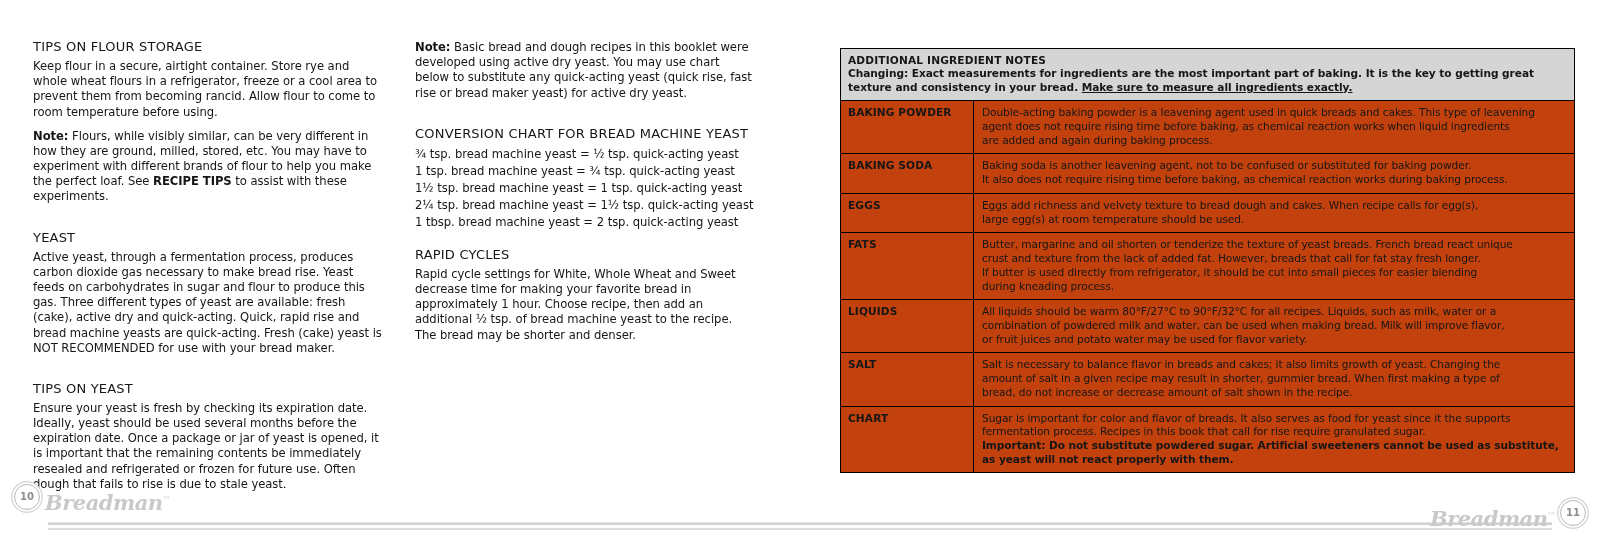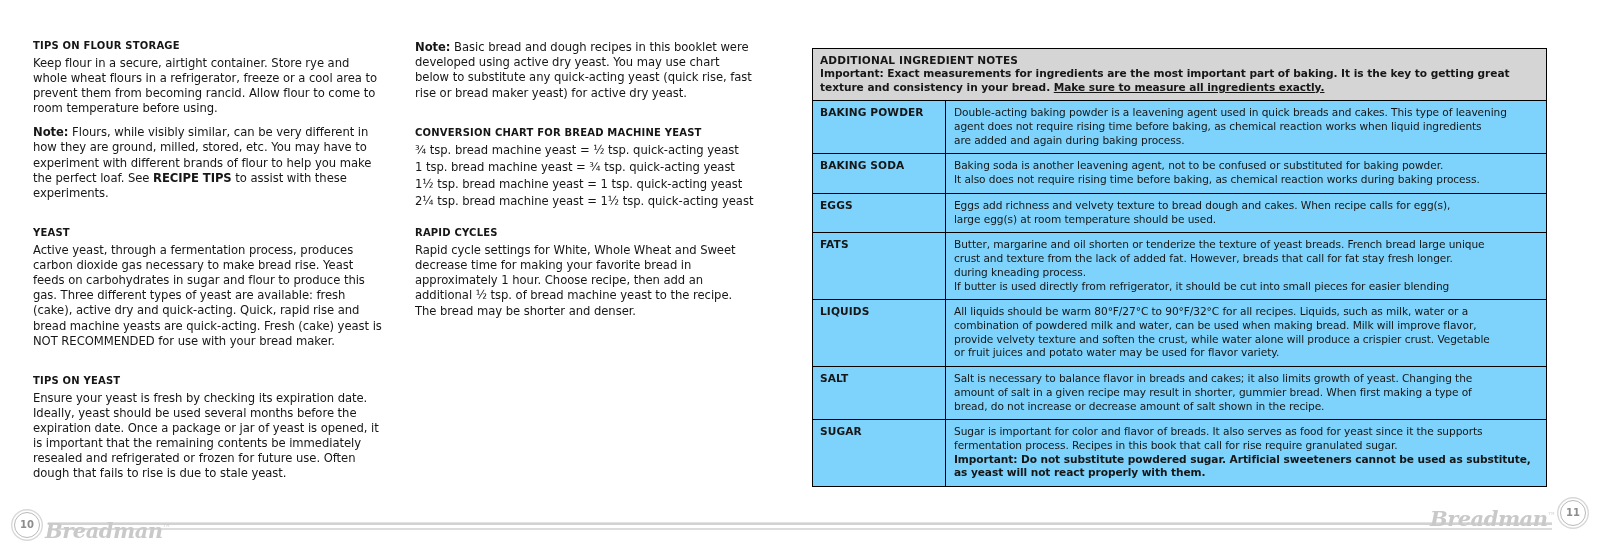--- a/index.html
+++ b/index.html
@@ -34,22 +34,22 @@
   }
 
   .col {
     position: absolute;
     top: 40px;
   }
   .col-1 { left: 33px;  width: 352px; }
   .col-2 { left: 399px; width: 340px; margin-left: 16px; }
 
   h2.sec-head {
-    font-size: 10px;
-    font-weight: bold;
+    font-size: 13px;
+    font-weight: normal;
     letter-spacing: 0.2px;
     margin: 0 0 4px 0;
     line-height: 1.15;
     text-transform: uppercase;
   }
   p.body {
     font-size: 11.6px;
     line-height: 1.31;
     margin: 0 0 9px 0;
     letter-spacing: -0.05px;
@@ -66,26 +66,26 @@
   }
   ul.conv li {
     font-size: 11.6px;
     line-height: 1.47;
     letter-spacing: -0.05px;
   }
 
   
   .notes-table {
     position: absolute;
-    left: 22px;
+    left: 50px;
     top: 48px;
     width: 735px;
     border: 1.6px solid #000;
     box-sizing: border-box;
-    background: #7dd3fc;
+    background: #c2410c;
   }
   .nt-header {
     background: #d5d5d5;
     border-bottom: 1.6px solid #000;
     padding: 5px 7px 6px 7px;
   }
   .nt-header .t1 {
     font-size: 10.6px;
     font-weight: bold;
     letter-spacing: 0.15px;
@@ -129,21 +129,21 @@
   
   .footer {
     position: absolute;
     left: 0; right: 0;
     bottom: 0;
     height: 58px;
   }
   .foot-left {
     position: absolute;
     left: 14px;
-    bottom: 2px;
+    bottom: 30px;
     display: flex;
     align-items: center;
   }
   .foot-right {
     position: absolute;
     right: 14px;
     bottom: 14px;
     display: flex;
     align-items: center;
   }
@@ -228,35 +228,36 @@
       <p class="body"><b>Note:</b><span> Basic bread and dough recipes in this booklet were developed using active dry yeast. You may use chart below to substitute any quick-acting yeast (quick rise, fast rise or bread maker yeast) for active dry yeast.</span></p>
 
       <div class="gap-lg"></div>
 
       <h2 class="sec-head">CONVERSION CHART FOR BREAD MACHINE YEAST</h2>
       <ul class="conv">
         <li>¾ tsp. bread machine yeast = ½ tsp. quick-acting yeast</li>
         <li>1 tsp. bread machine yeast = ¾ tsp. quick-acting yeast</li>
         <li>1½ tsp. bread machine yeast = 1 tsp. quick-acting yeast</li>
         <li>2¼ tsp. bread machine yeast = 1½ tsp. quick-acting yeast</li>
+        <li>1 tbsp. bread machine yeast = 2 tsp. quick-acting yeast</li>
       </ul>
 
       <div class="gap-lg"></div>
 
       <h2 class="sec-head">RAPID CYCLES</h2>
       <p class="body tight">Rapid cycle settings for White, Whole Wheat and Sweet decrease time for making your favorite bread in approximately 1 hour. Choose recipe, then add an additional ½ tsp. of bread machine yeast to the recipe. The bread may be shorter and denser.</p>
     </div>
   </div>
 
   <div class="page-right">
     <div class="notes-table">
 
       <div class="nt-header">
         <div class="t1">ADDITIONAL INGREDIENT NOTES</div>
-        <div class="t2"><span>Important: Exact measurements for ingredients are the most important part of baking. It is the key to getting great texture and consistency in your bread. </span><u>Make sure to measure all ingredients exactly.</u></div>
+        <div class="t2"><span>Changing: Exact measurements for ingredients are the most important part of baking. It is the key to getting great texture and consistency in your bread. </span><u>Make sure to measure all ingredients exactly.</u></div>
       </div>
 
       <div id="nt-rows">
           <div class="nt-row">
             <div class="nt-term">BAKING POWDER</div>
             <div class="nt-def">
               <span class="ln">Double-acting baking powder is a leavening agent used in quick breads and cakes. This type of leavening</span>
               <span class="ln">agent does not require rising time before baking, as chemical reaction works when liquid ingredients</span>
               <span class="ln">are added and again during baking process.</span>
             </div>
@@ -271,45 +272,44 @@
           <div class="nt-row">
             <div class="nt-term">EGGS</div>
             <div class="nt-def">
               <span class="ln">Eggs add richness and velvety texture to bread dough and cakes. When recipe calls for egg(s),</span>
               <span class="ln">large egg(s) at room temperature should be used.</span>
             </div>
           </div>
           <div class="nt-row">
             <div class="nt-term">FATS</div>
             <div class="nt-def">
-              <span class="ln">Butter, margarine and oil shorten or tenderize the texture of yeast breads. French bread large unique</span>
+              <span class="ln">Butter, margarine and oil shorten or tenderize the texture of yeast breads. French bread react unique</span>
               <span class="ln">crust and texture from the lack of added fat. However, breads that call for fat stay fresh longer.</span>
+              <span class="ln">If butter is used directly from refrigerator, it should be cut into small pieces for easier blending</span>
               <span class="ln">during kneading process.</span>
-              <span class="ln">If butter is used directly from refrigerator, it should be cut into small pieces for easier blending</span>
             </div>
           </div>
           <div class="nt-row">
             <div class="nt-term">LIQUIDS</div>
             <div class="nt-def">
               <span class="ln">All liquids should be warm 80°F/27°C to 90°F/32°C for all recipes. Liquids, such as milk, water or a</span>
               <span class="ln">combination of powdered milk and water, can be used when making bread. Milk will improve flavor,</span>
-              <span class="ln">provide velvety texture and soften the crust, while water alone will produce a crispier crust. Vegetable</span>
               <span class="ln">or fruit juices and potato water may be used for flavor variety.</span>
             </div>
           </div>
           <div class="nt-row">
             <div class="nt-term">SALT</div>
             <div class="nt-def">
               <span class="ln">Salt is necessary to balance flavor in breads and cakes; it also limits growth of yeast. Changing the</span>
               <span class="ln">amount of salt in a given recipe may result in shorter, gummier bread. When first making a type of</span>
               <span class="ln">bread, do not increase or decrease amount of salt shown in the recipe.</span>
             </div>
           </div>
           <div class="nt-row">
-            <div class="nt-term">SUGAR</div>
+            <div class="nt-term">CHART</div>
             <div class="nt-def">
               <span class="ln">Sugar is important for color and flavor of breads. It also serves as food for yeast since it the supports</span>
               <span class="ln">fermentation process. Recipes in this book that call for rise require granulated sugar.</span>
               <span class="ln b">Important: Do not substitute powdered sugar. Artificial sweeteners cannot be used as substitute,</span>
               <span class="ln b">as yeast will not react properly with them.</span>
             </div>
           </div>
         </div>
     </div>
   </div>

